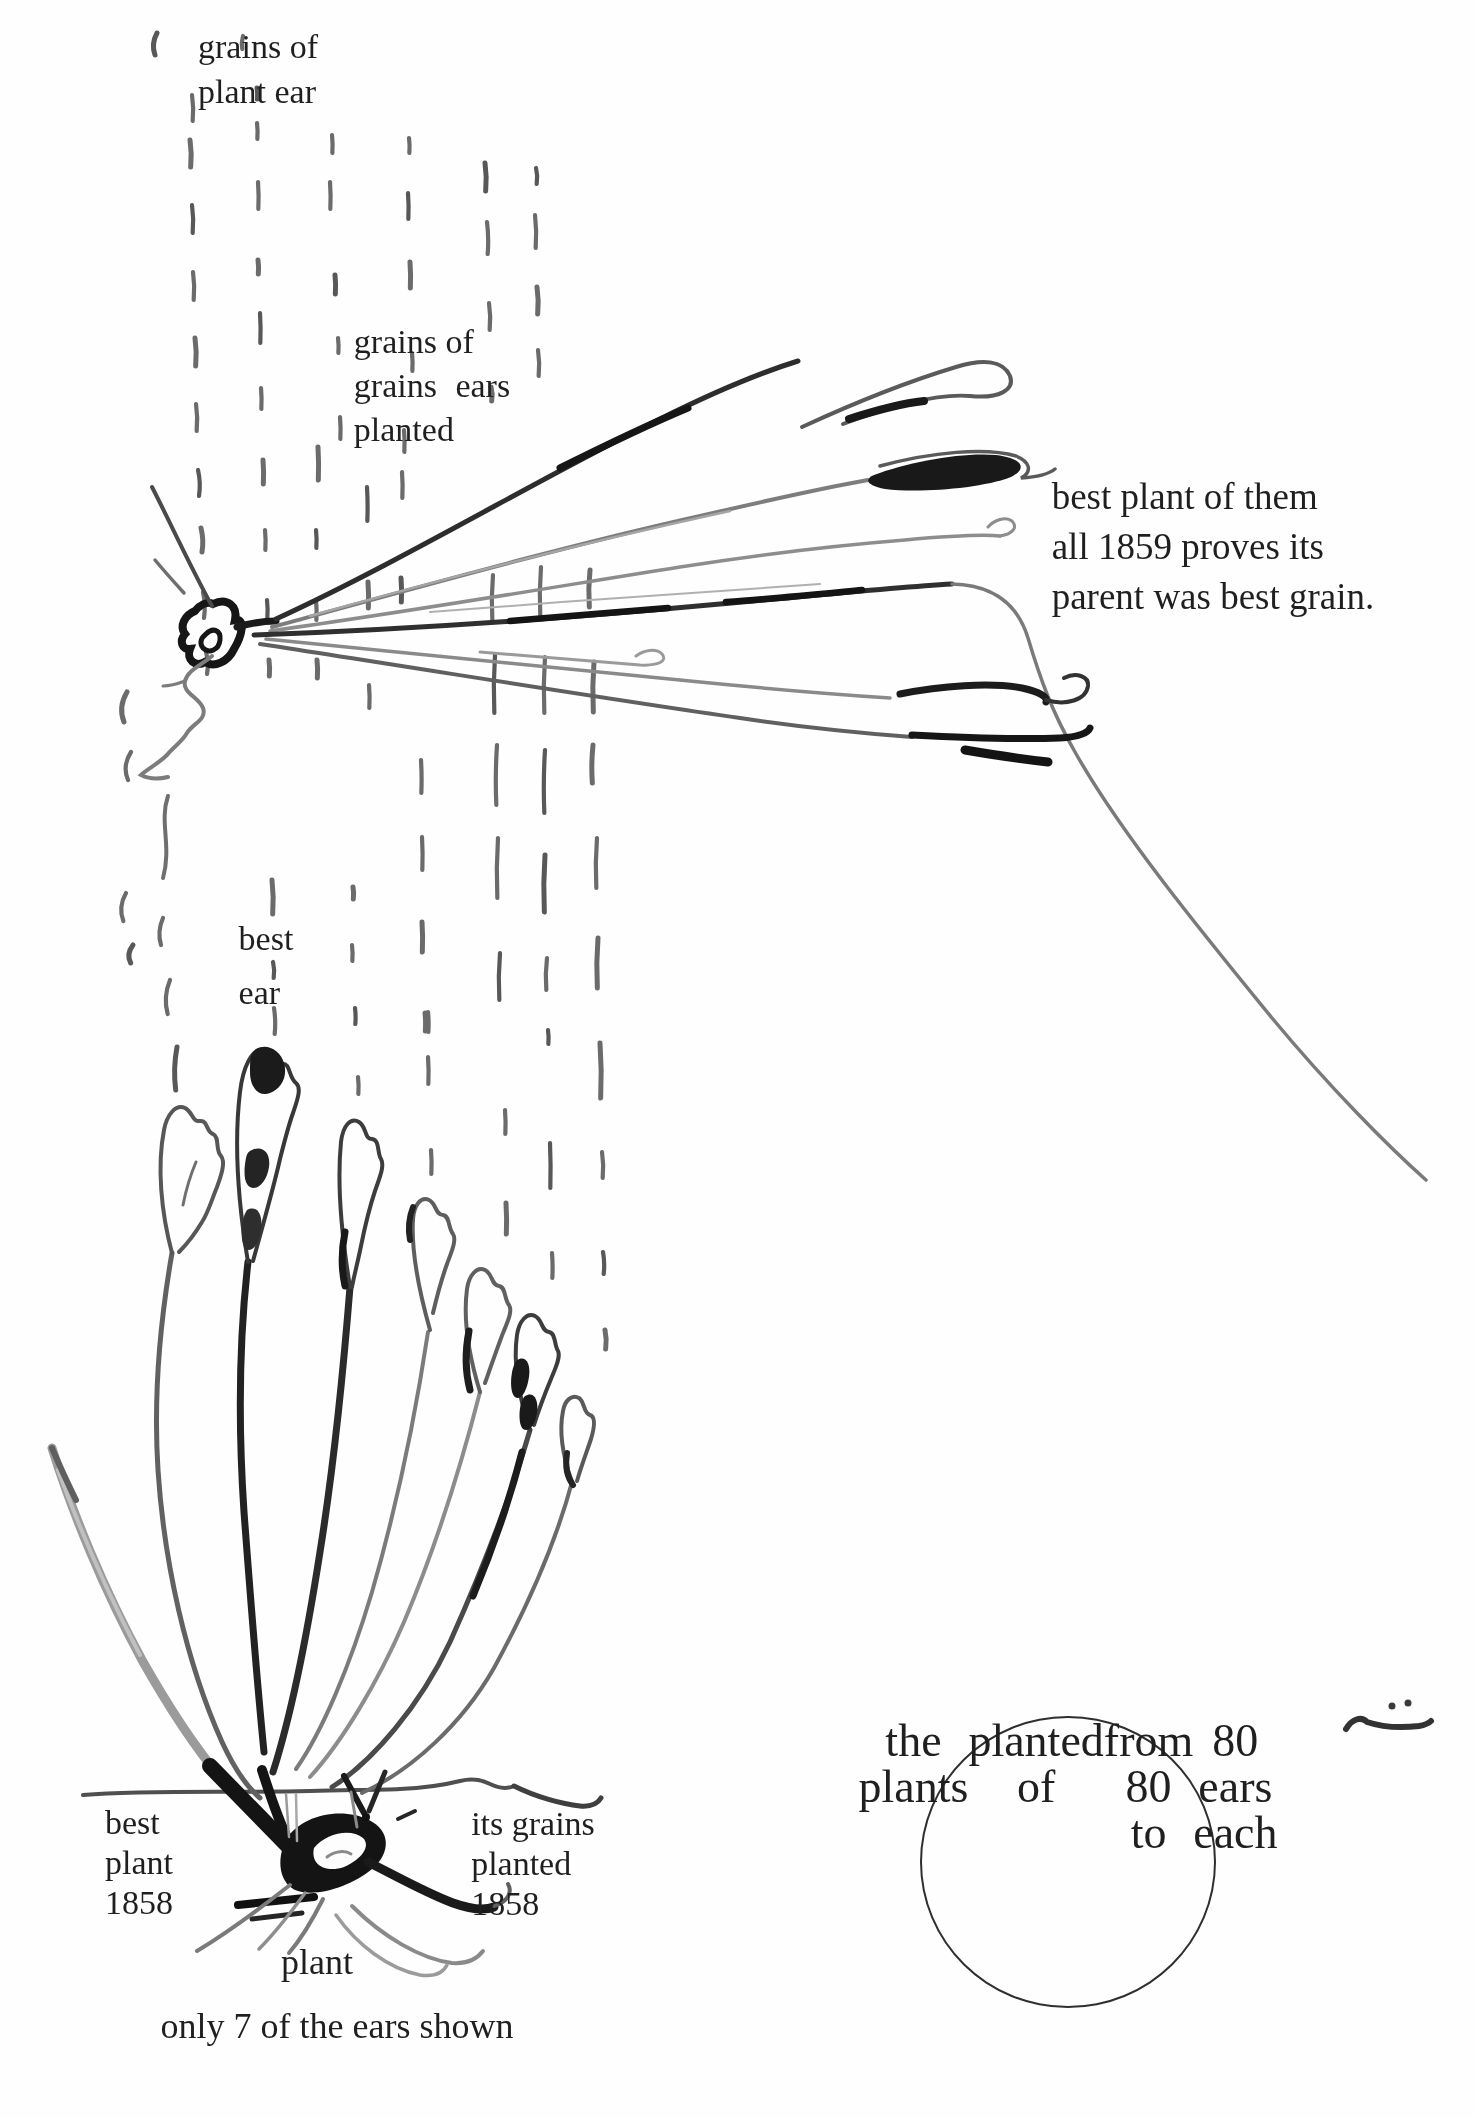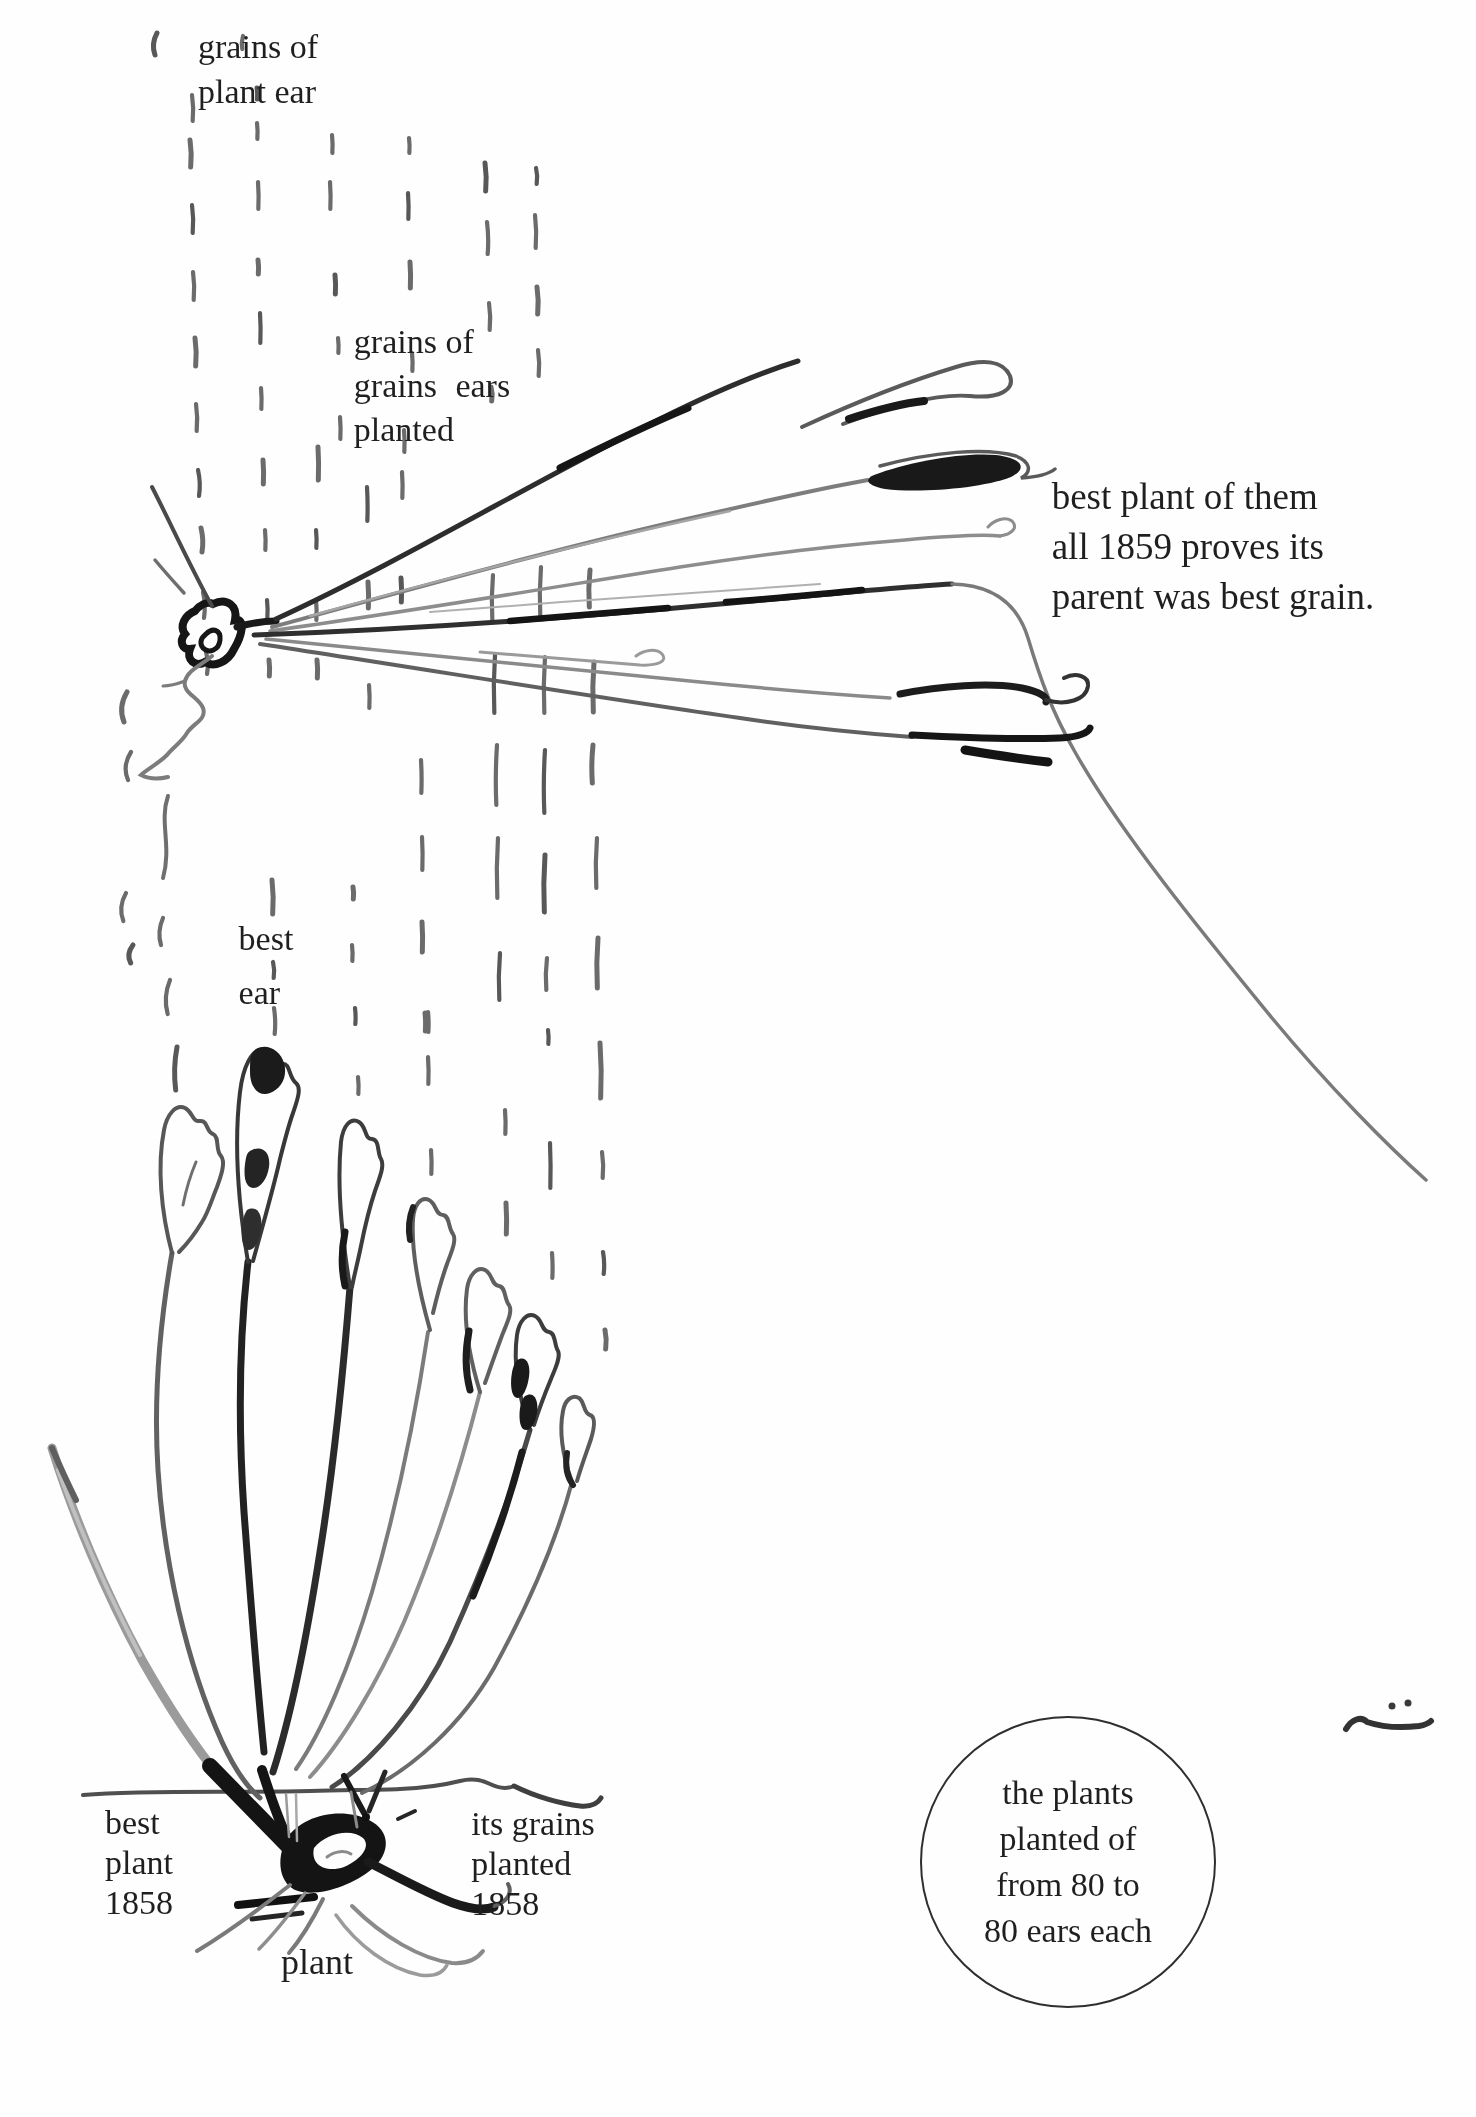--- a/index.html
+++ b/index.html
@@ -20,22 +20,22 @@
   .lbl-note-1859{left:1213px;top:472px;font-size:37px;line-height:50px;}
   .lbl-best-ear{left:266px;top:912px;line-height:54px;}
   .lbl-best-plant{left:139px;top:1803px;line-height:40px;}
   .lbl-its-grains{left:533px;top:1804px;line-height:40px;}
   .lbl-plant{left:317px;top:1940px;font-size:36px;}
   .lbl-only7{left:337px;top:2004px;font-size:36px;}
   .wide-words{word-spacing:10px;}
   .circle-note{
     position:absolute;left:920px;top:1716px;width:292px;height:288px;
     border:2.5px solid #2f2f2f;border-radius:50%;z-index:2;
-    display:flex;flex-direction:column;justify-content:center;
-    text-align:center;font-size:34px;line-height:46px;background:transparent;
+    display:flex;justify-content:center;
+    text-align:center;font-size:46px;line-height:46px;background:transparent;
   }
   .circle-note span{display:block;}
 </style>
 </head>
 <body>
 
 <div class="page">
 
   <svg class="sketch" width="1476" height="2117" viewBox="0 0 1476 2117">
 
@@ -264,20 +264,23 @@
   <div class="label lbl-its-grains">
     <span>its grains</span>
     <span>planted</span>
     <span>1858</span>
   </div>
 
   <div class="label lbl-plant">
     <span>plant</span>
   </div>
 
+  <div class="label lbl-only7">
+    <span>only 7 of the ears shown</span>
+  </div>
 
   <div class="circle-note">
     <span>the plants</span>
     <span>planted of</span>
     <span>from 80 to</span>
     <span>80 ears each</span>
   </div>
 
 </div>
 

